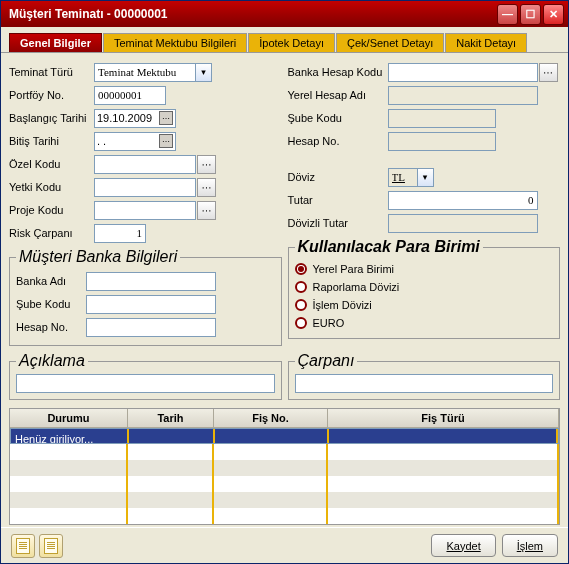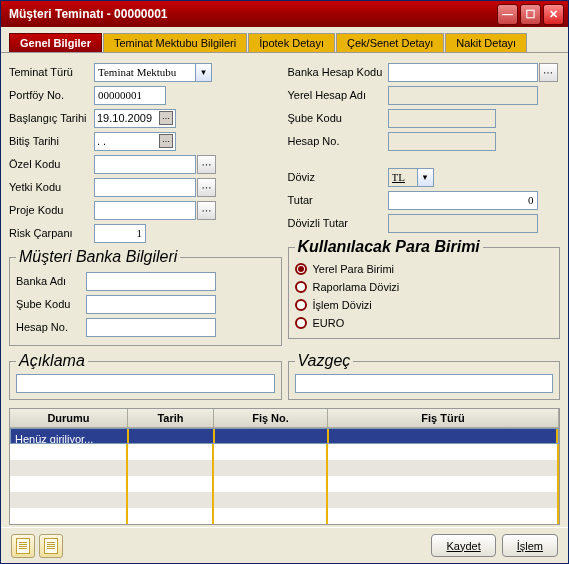--- a/index.html
+++ b/index.html
@@ -211,21 +211,21 @@
         </fieldset>
       </div>
     </div>
 
     <div class="fs-row">
       <fieldset class="fs-col">
         <legend>Açıklama</legend>
         <input class="inp" style="width: 100%;">
       </fieldset>
       <fieldset class="fs-col">
-        <legend>Vazgeç</legend>
+        <legend>Çarpanı</legend>
         <input class="inp" style="width: 100%;">
       </fieldset>
     </div>
 
     <div class="grid">
       <div class="grid-head">
         <div class="gh c1">Durumu</div>
         <div class="gh c2">Tarih</div>
         <div class="gh c3">Fiş No.</div>
         <div class="gh c4">Fiş Türü</div>

